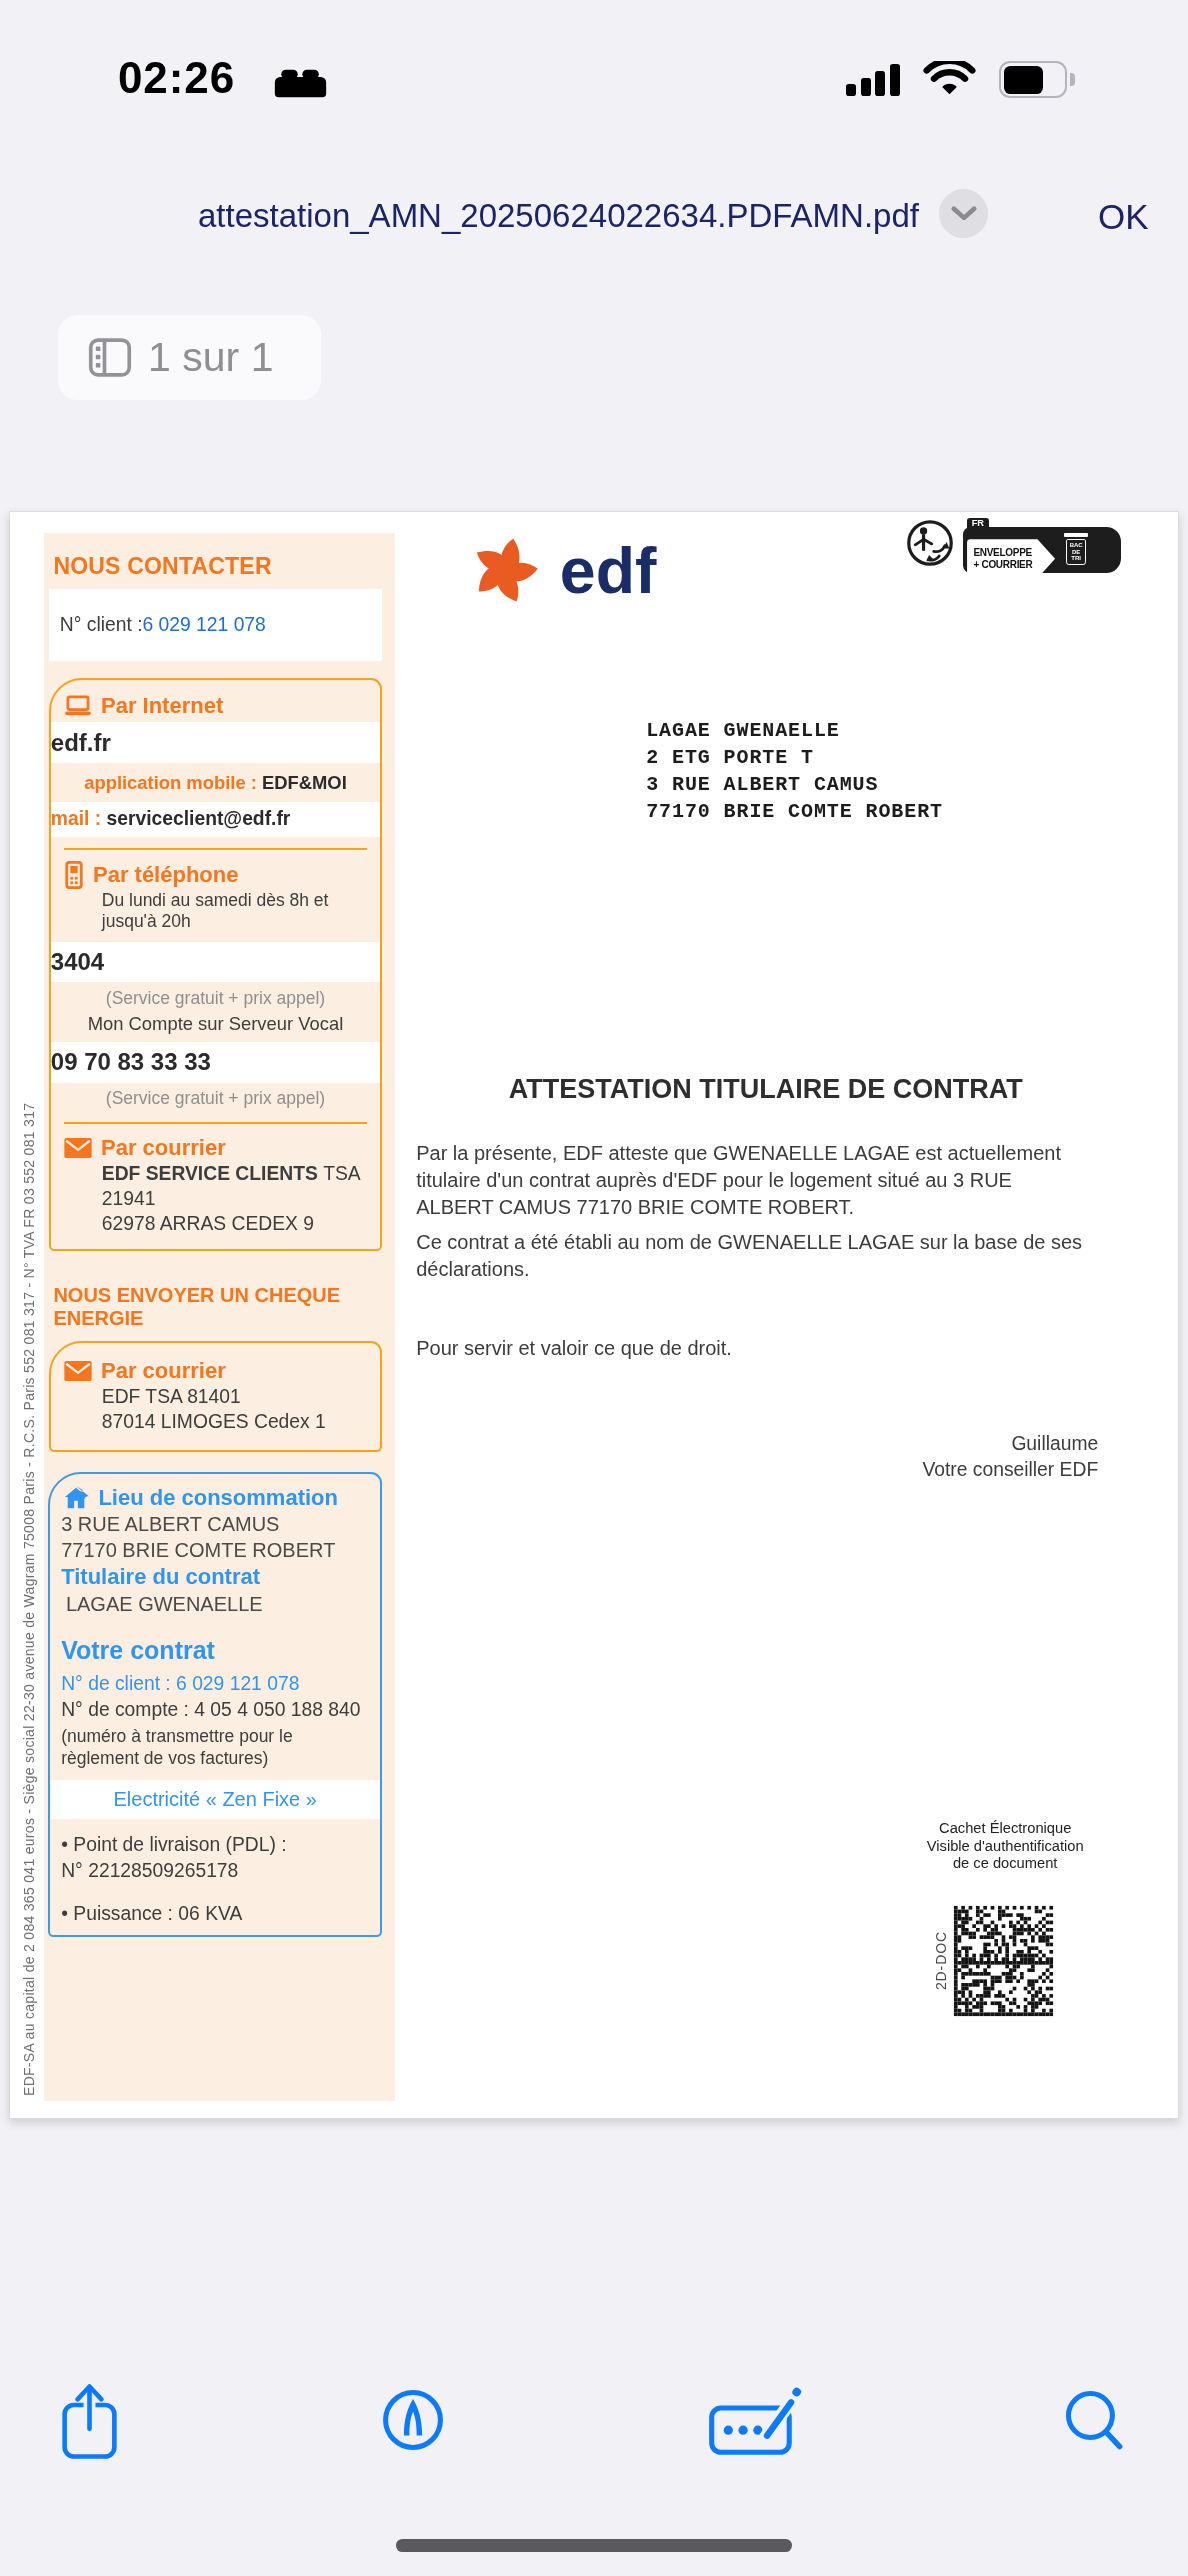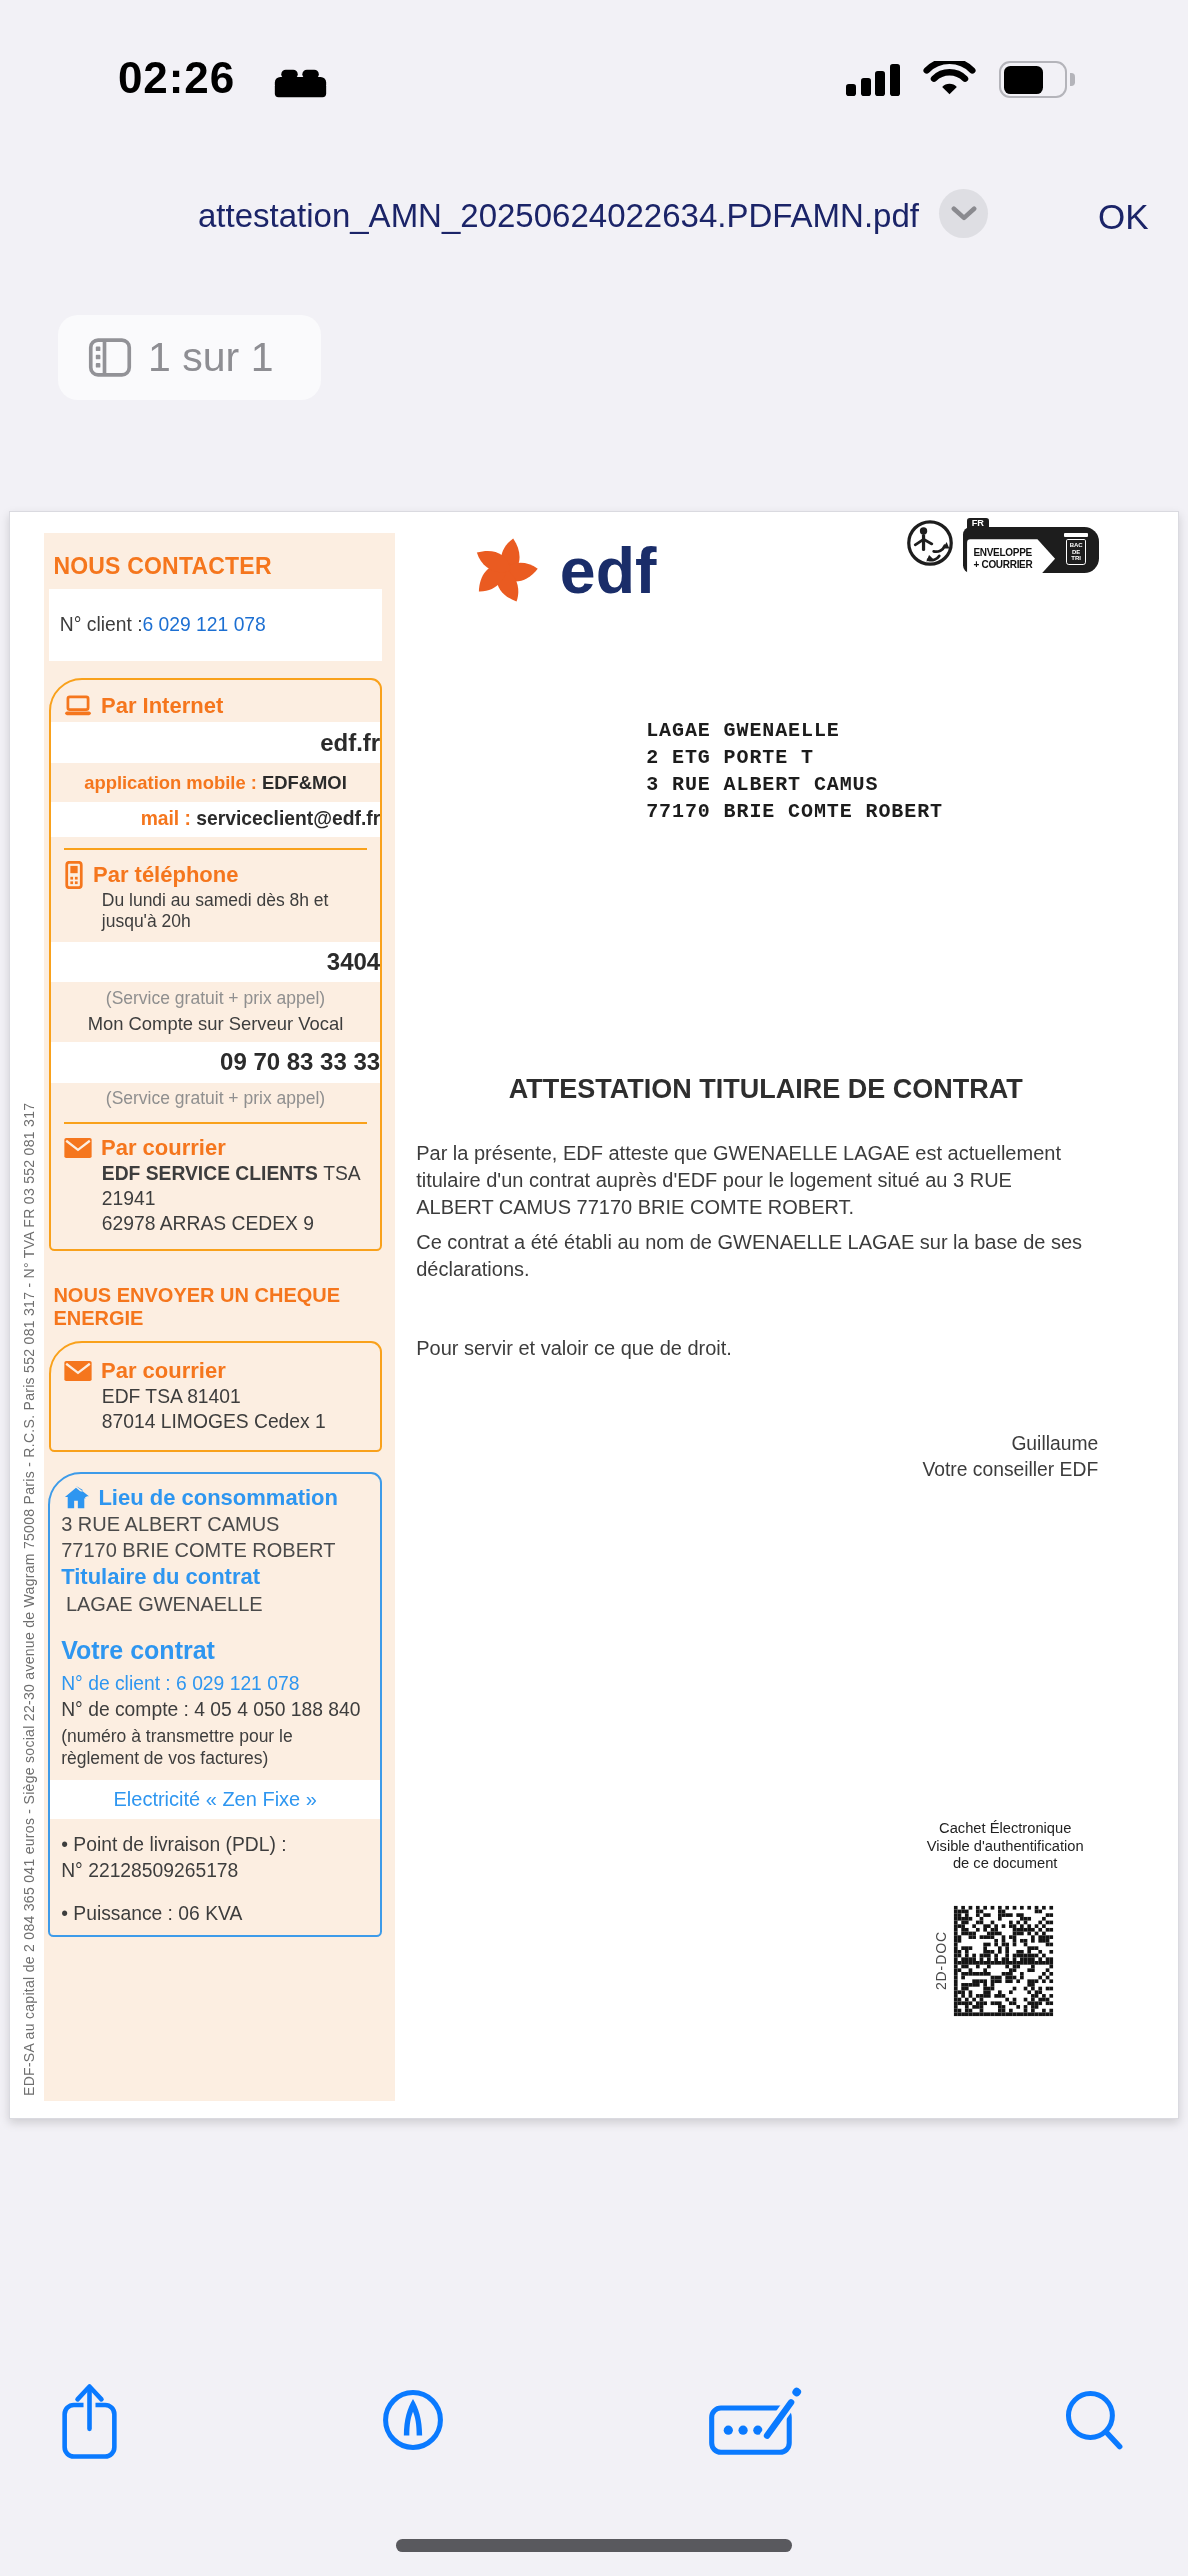--- a/index.html
+++ b/index.html
@@ -40,21 +40,21 @@
   .side-h1{margin:20px 0 9.2px 9.2px;font-size:23px;font-weight:700;color:#F5761D;letter-spacing:0.2px;}
   .client-box{margin:0 13px 0 4.6px;background:#fff;height:72px;display:flex;align-items:center;padding-left:11px;
               font-size:19.3px;color:#3D3D3D;}
   .blue-num{color:#1C6FD2;}
   .obox{margin:16.6px 13px 0 4.6px;border:2.8px solid #F9A11B;border-radius:33px 11px 5.5px 5.5px;overflow:hidden;
         padding:13px 0 13px 0;}
   .bbox{margin:20px 13px 0 4px;border:2.8px solid #3D9BE9;border-radius:33px 11px 5.5px 5.5px;overflow:hidden;
         padding:11px 0 8px 0;background:#FCEEE1;}
   .sec-head{display:flex;align-items:center;gap:9.2px;padding-left:13px;font-size:22px;font-weight:700;color:#F5761D;}
   .sec-head.blue{color:#2E96F0;}
-  .band{background:#fff;text-align:right;padding:6.4px 0;font-size:24px;font-weight:700;color:#2B2B2B;margin:3.7px 0;}
+  .band{background:#fff;text-align:left;padding:6.4px 0;font-size:24px;font-weight:700;color:#2B2B2B;margin:3.7px 0;}
   .band.small{font-size:19.3px;}
   .row-c{text-align:center;padding:4.6px 0;font-size:18.4px;}
   .olabel{color:#F5761D;font-weight:700;}
   .dval{color:#2B2B2B;font-weight:700;}
   .gray-note{text-align:center;font-size:17.5px;color:#8F8F8F;padding:1.8px 0;}
   .dark-c{text-align:center;font-size:18.4px;color:#3D3D3D;padding:2.8px 0;}
   .odiv{border:none;border-top:2.8px solid #F9A11B;margin:11px 13px;}
   .indent{padding-left:51px;font-size:19.3px;color:#3D3D3D;line-height:25px;}
   .hours{padding-left:51px;font-size:17.5px;color:#3D3D3D;margin-top:1.8px;}
   .side-h2{margin:33px 0 11px 9.2px;font-size:20px;font-weight:700;color:#F5761D;}
@@ -62,21 +62,21 @@
   .bsub{padding-left:11px;font-size:22px;font-weight:700;color:#2E96F0;line-height:28px;}
   .bsub.big{font-size:25px;margin-top:18.4px;margin-bottom:7.4px;}
   .bline{padding-left:11px;font-size:19.3px;color:#3D3D3D;line-height:26px;}
   .bline.blue{color:#2E96F0;}
   .bnote{padding:0 13px 0 11px;font-size:17.5px;color:#3D3D3D;line-height:22px;margin-top:1.8px;}
   .offer-band{background:#fff;text-align:center;padding:8.3px 0;font-size:20px;color:#2E96F0;margin:11px 0 13px 0;}
 
   
   .edf-logo{left:444px;top:18.4px;}
   .eco{left:896px;top:7.4px;display:flex;align-items:flex-start;gap:9.2px;}
-  .eco-badge{position:relative;width:136px;height:46px;background:#1d1d1d;border-radius:7.4px 14.7px 14.7px 7.4px;
+  .eco-badge{position:relative;width:158px;height:46px;background:#1d1d1d;border-radius:7.4px 14.7px 14.7px 7.4px;
              display:flex;align-items:center;margin-top:7.4px;}
   .eco-fr{position:absolute;left:3.7px;top:-9.2px;background:#1d1d1d;color:#fff;font-size:9.2px;font-weight:700;
           padding:0.9px 4.6px;border-radius:2.8px 2.8px 0 0;}
   .eco-white{width:88px;height:39px;margin-left:3.7px;background:#fff;
              clip-path:polygon(0 0,80% 0,100% 50%,80% 100%,0 100%);border-radius:3.7px;
              display:flex;flex-direction:column;justify-content:center;padding-left:6.4px;margin-top:18px;}
   .eco-white span{font-size:10px;font-weight:700;color:#111;line-height:12px;letter-spacing:-0.3px;}
   .eco-bin{margin-left:7.4px;position:relative;width:28px;height:33px;}
   .eco-bin .lid{position:absolute;left:1.8px;top:0;width:24px;height:3.7px;background:#fff;border-radius:0.9px;}
   .eco-bin .body{position:absolute;left:3.7px;top:5.5px;width:20px;height:26px;border:1.8px solid #fff;border-radius:1.8px 1.8px 2.8px 2.8px;

